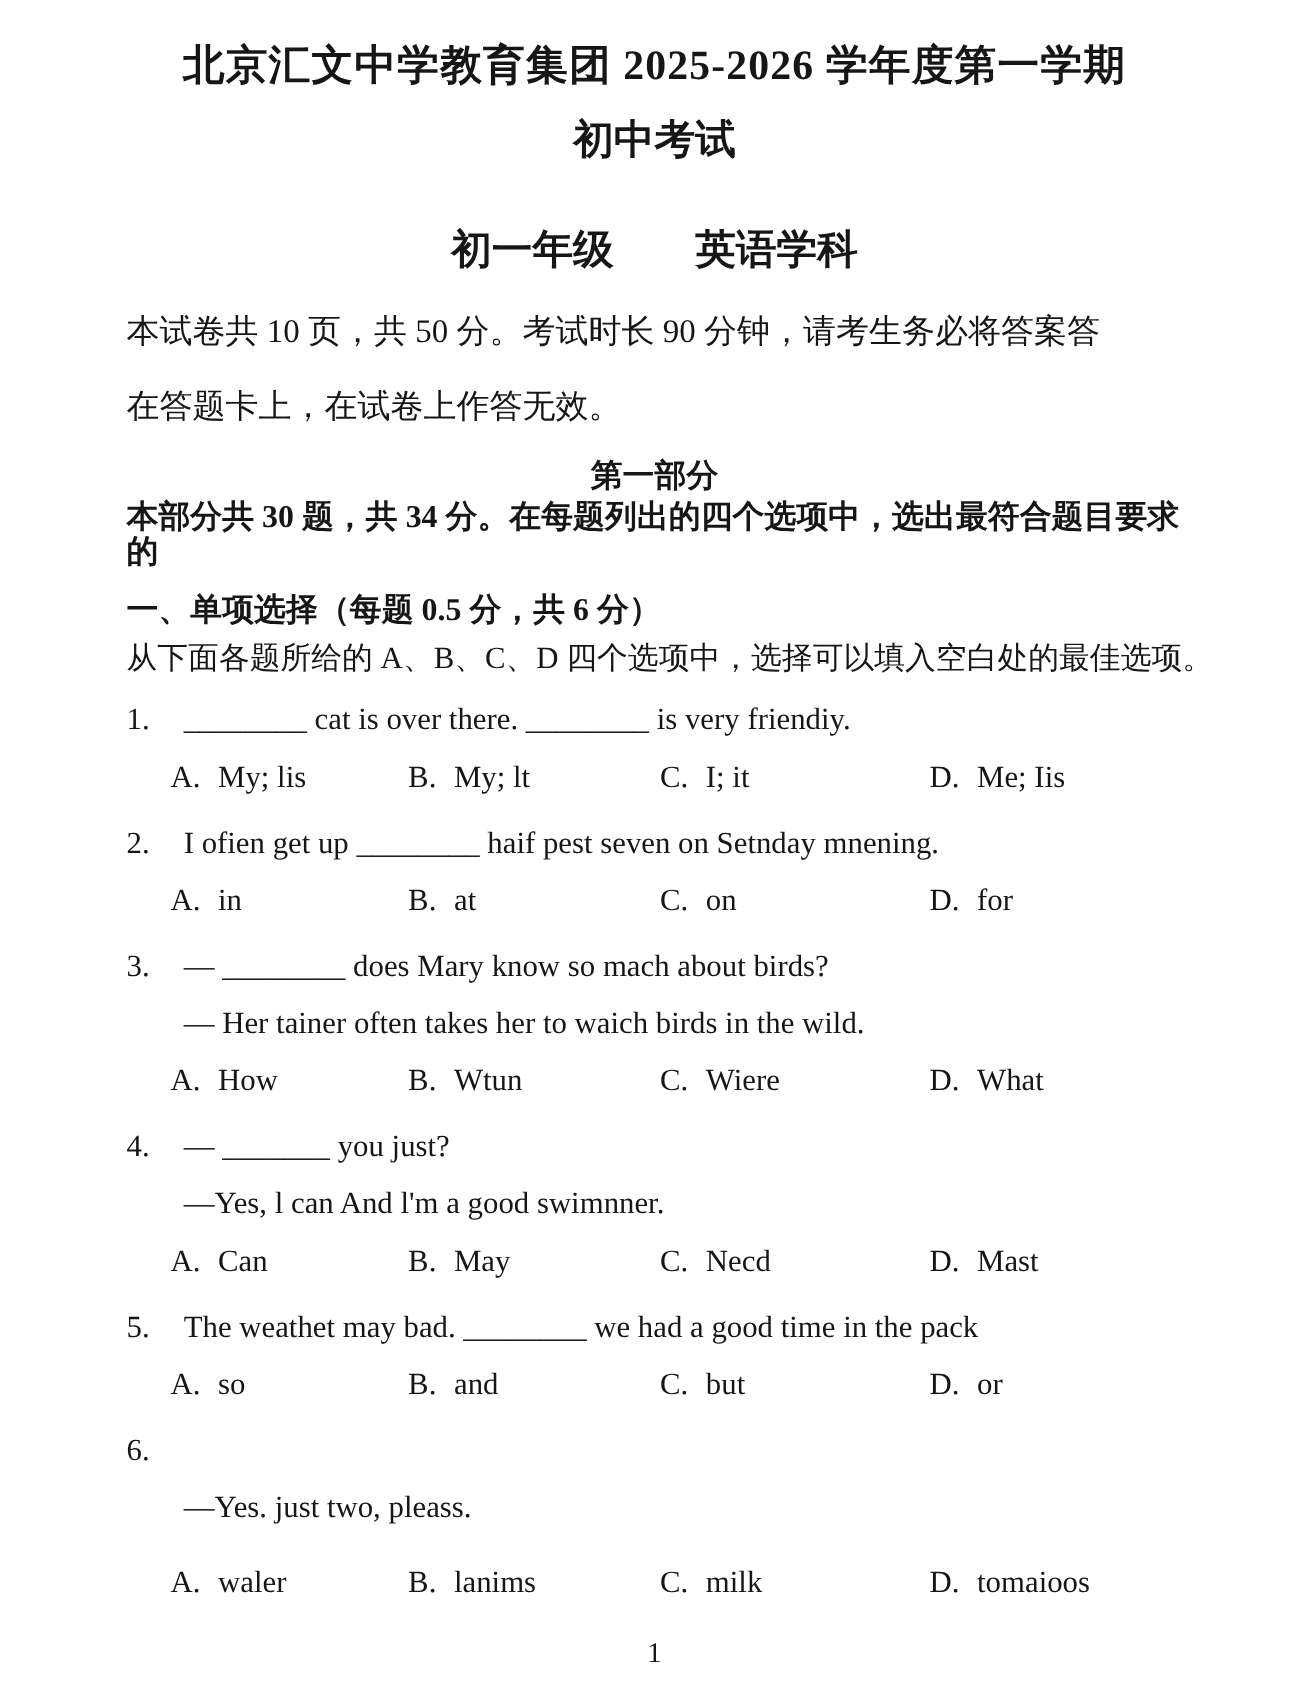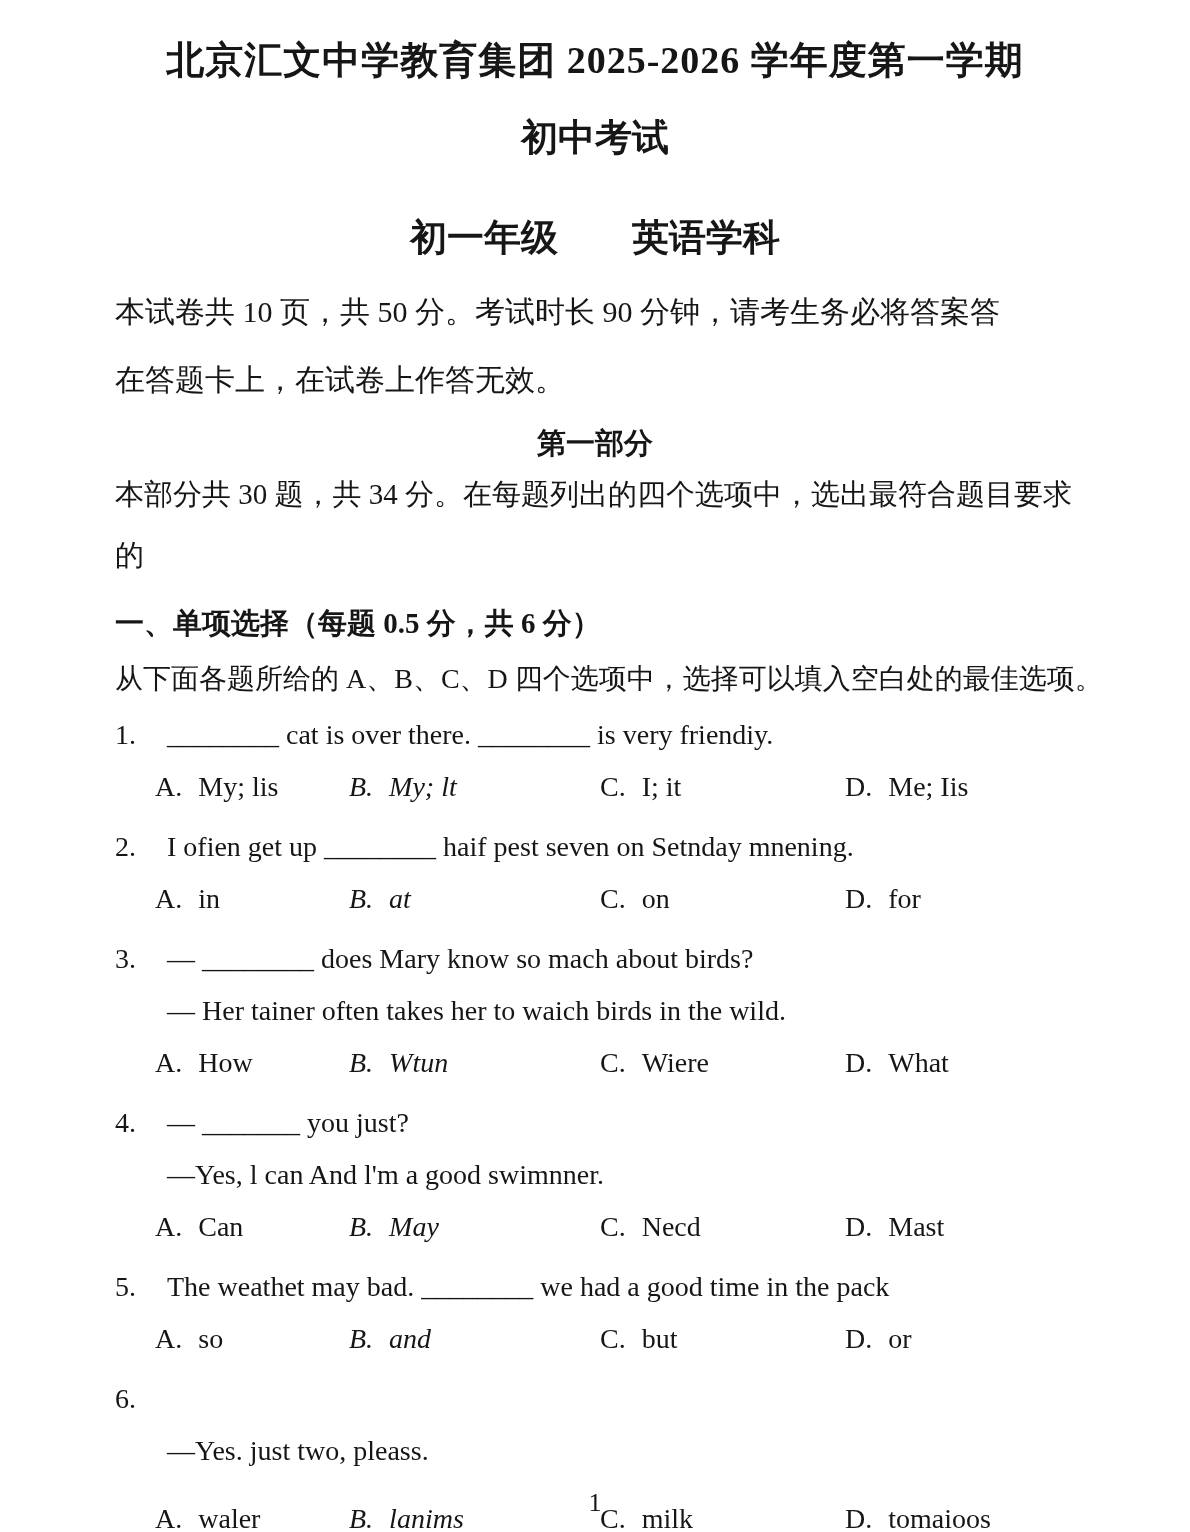--- a/index.html
+++ b/index.html
@@ -15,21 +15,21 @@
   }
   .title1 {
     padding-top: 34px;
     text-align: center;
     font-size: 38px;
     font-weight: bold;
     line-height: 52px;
     letter-spacing: 1px;
   }
   .title2 {
-    margin-top: 26px;
+    margin-top: 16px;
     text-align: center;
     font-size: 37px;
     font-weight: bold;
     line-height: 52px;
   }
   .title3 {
     margin-top: 48px;
     text-align: center;
     font-size: 37px;
     font-weight: bold;
@@ -43,31 +43,31 @@
   .part-heading {
     margin-top: 8px;
     text-align: center;
     font-size: 29px;
     font-weight: bold;
     line-height: 42px;
   }
   .part-desc {
     margin: 0 92px 0 115px;
     font-size: 29px;
-    font-weight: normal;
-    line-height: 61px;
+    font-weight: bold;
+    line-height: 32px;
   }
   .section-heading {
     margin: 15px 92px 0 115px;
     font-size: 29px;
     font-weight: bold;
     line-height: 44px;
   }
   .section-desc {
-    margin: 12px 60px 0 115px;
+    margin: 0 60px 0 115px;
     font-size: 28px;
     line-height: 44px;
   }
   .questions {
     margin: 4px 60px 0 115px;
     font-size: 28px;
   }
   .question { margin-top: 8px; }
   .q-line {
     display: flex;
@@ -78,21 +78,21 @@
     flex: 0 0 52px;
   }
   .q-line2 { margin-left: 52px; }
   .options {
     position: relative;
     height: 52px;
     line-height: 52px;
   }
   .opt { position: absolute; top: 0; white-space: nowrap; }
   .opt-a { left: 40px; }
-  .opt-b { left: 234px; font-style: italic; }
+  .opt-b { left: 256px; }
   .opt-c { left: 485px; }
   .opt-d { left: 730px; }
   .opt-label { margin-right: 16px; }
   .opts-gap { margin-top: 16px; }
   .page-number {
     position: absolute;
     bottom: 14px;
     left: 0;
     width: 100%;
     text-align: center;

